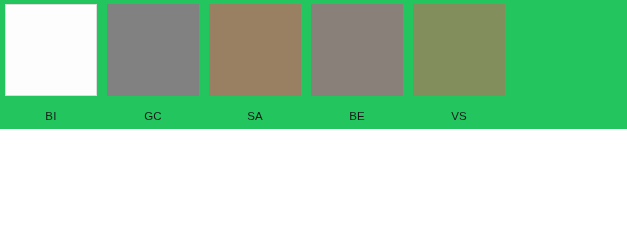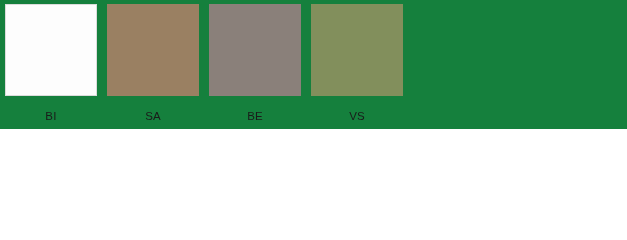--- a/index.html
+++ b/index.html
@@ -57,28 +57,32 @@
     line-height: 13px;
     color: #1a1a1a;
     text-align: center;
     letter-spacing: 0.2px;
     white-space: nowrap;
   }
 </style>
 </head>
 <body>
 
-<div id="palette-strip" style="background-color: #15803d;">
+<div id="palette-strip" style="background-color: #22c55e;">
   <div class="swatch-list">
 
     <div class="swatch-item">
       <div class="swatch-chip outlined" style="background-color: rgb(253, 253, 253); border-color: rgb(220, 220, 220);"></div>
       <div class="swatch-label" style="color: rgb(26, 26, 26);">BI</div>
     </div>
 
+    <div class="swatch-item">
+      <div class="swatch-chip" style="background-color: rgb(129, 129, 129);"></div>
+      <div class="swatch-label" style="color: rgb(26, 26, 26);">GC</div>
+    </div>
 
     <div class="swatch-item">
       <div class="swatch-chip" style="background-color: rgb(154, 128, 98);"></div>
       <div class="swatch-label" style="color: rgb(26, 26, 26);">SA</div>
     </div>
 
     <div class="swatch-item">
       <div class="swatch-chip" style="background-color: rgb(138, 128, 122);"></div>
       <div class="swatch-label" style="color: rgb(26, 26, 26);">BE</div>
     </div>

